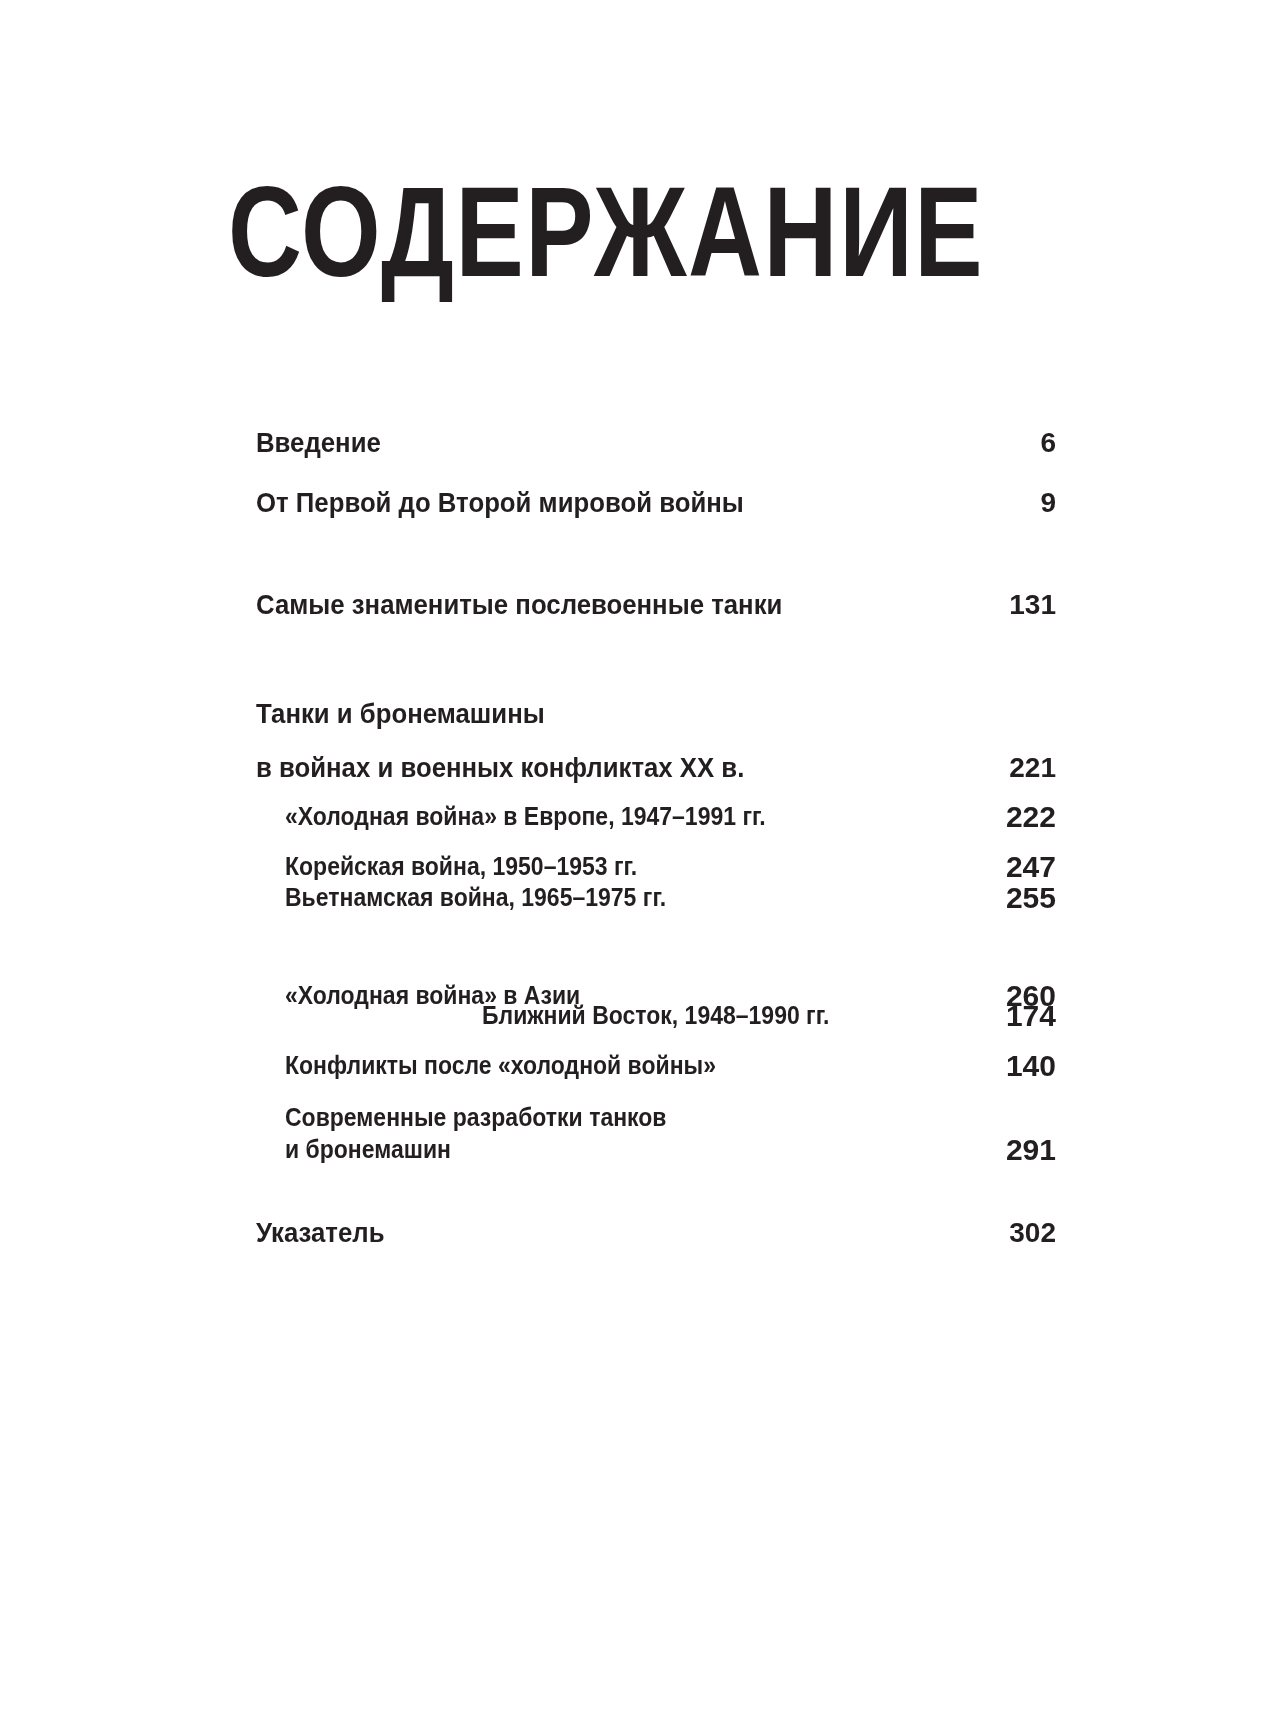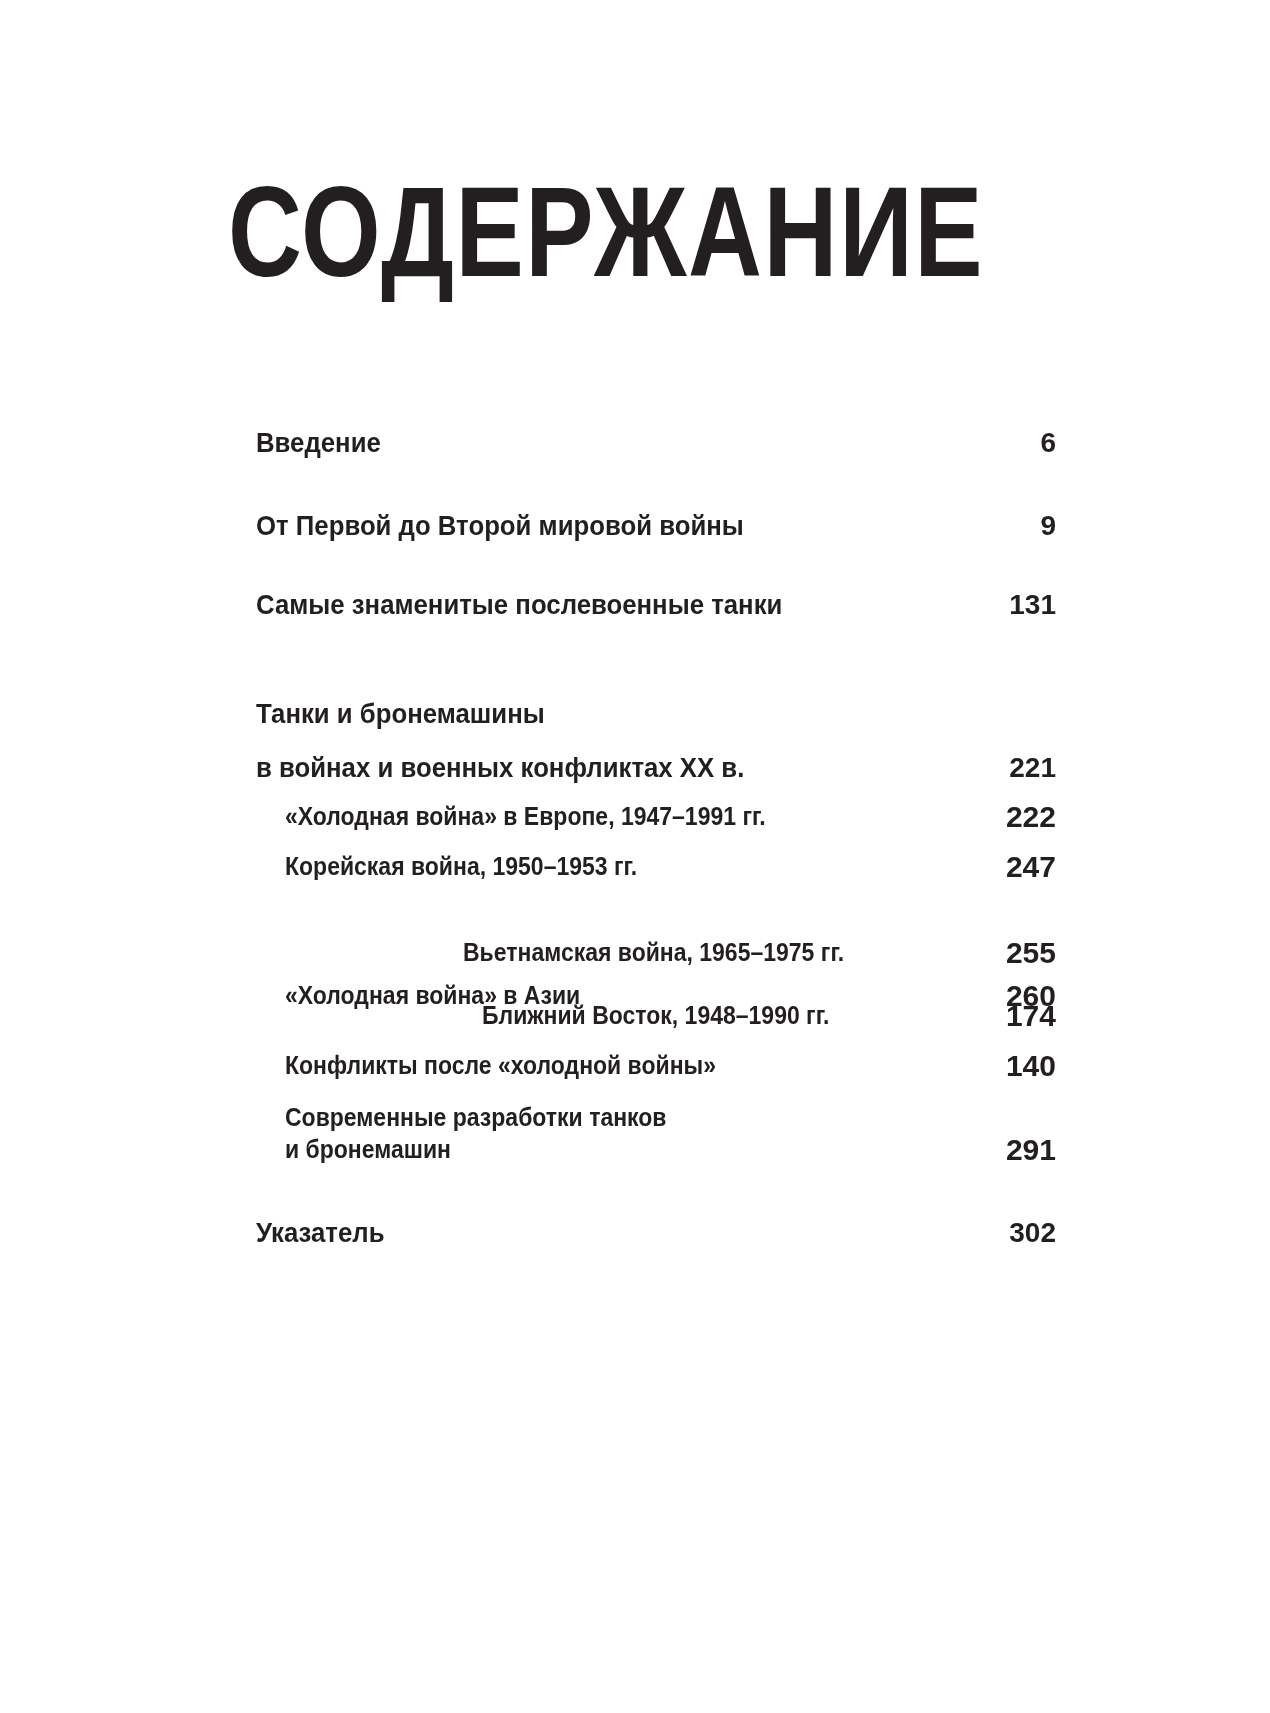--- a/index.html
+++ b/index.html
@@ -32,21 +32,21 @@
 </head>
 <body>
 
 <h1 class="title">СОДЕРЖАНИЕ</h1>
 
 <div class="entry lvl1" style="top:426px;">
   <span class="label">Введение</span>
   <span class="page">6</span>
 </div>
 
-<div class="entry lvl1" style="top:509px;">
+<div class="entry lvl1" style="top:486px;">
   <span class="label">От Первой до Второй мировой войны</span>
   <span class="page">9</span>
 </div>
 
 <div class="entry lvl1" style="top:588px;">
   <span class="label">Самые знаменитые послевоенные танки</span>
   <span class="page">131</span>
 </div>
 
 <div class="entry lvl1" style="top:697px;">
@@ -60,21 +60,21 @@
 <div class="entry lvl2" style="top:801px;">
   <span class="label">«Холодная война» в Европе, 1947–1991 гг.</span>
   <span class="page">222</span>
 </div>
 
 <div class="entry lvl2" style="top:851px;">
   <span class="label">Корейская война, 1950–1953 гг.</span>
   <span class="page">247</span>
 </div>
 
-<div class="entry lvl2" style="top:937px;text-align:center;">
+<div class="entry lvl2" style="top:882px;">
   <span class="label">Вьетнамская война, 1965–1975 гг.</span>
   <span class="page">255</span>
 </div>
 
 <div class="entry lvl2" style="top:980px;">
   <span class="label">«Холодная война» в Азии</span>
   <span class="page">260</span>
 </div>
 
 <div class="entry lvl2" style="top:1000px;text-align:center;">

